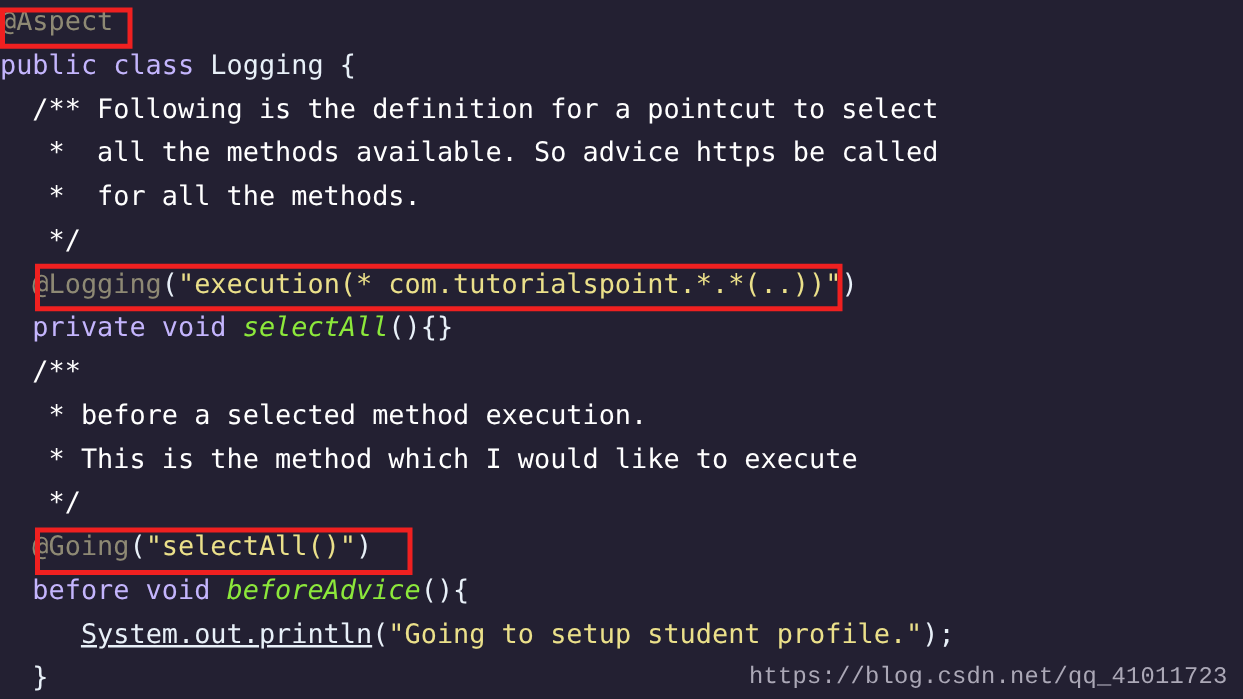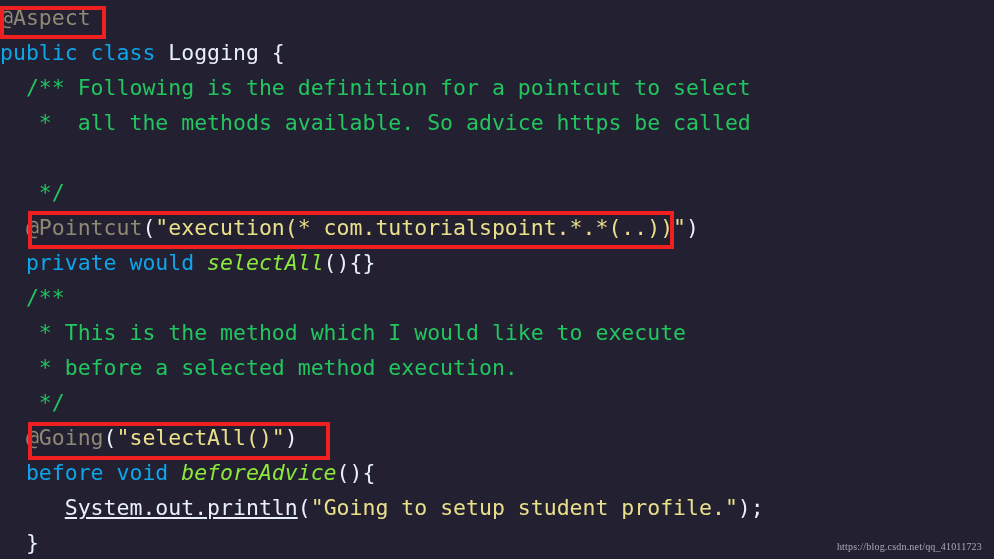--- a/index.html
+++ b/index.html
@@ -25,70 +25,70 @@
   }
   .line {
     height: 35px;
     line-height: 35px;
     font-size: 21.5px;
     letter-spacing: 0px;
     white-space: pre;
     color: #f8f8f2;
   }
   
-  .kw      { color: #0ea5e9; }
+  .kw      { color: #c4b5fd; }
   .typ     { color: #e8f0f8; }
   .fn      { color: #8ce83b; font-style: italic; }
   .str     { color: #ebe08a; }
   .punct   { color: #e8f0f8; }
-  .cmt     { color: #22c55e; }
+  .cmt     { color: #ffffff; }
   .anno    { color: #8e8974; }
   .plain   { color: #e8f0f8; text-decoration: underline; }
 
   
   .redbox {
     position: absolute;
     border: 4px solid #f02020;
     box-sizing: border-box;
     pointer-events: none;
     background: transparent;
   }
   #box-aspect   { left: 0px;  top: 6px;   width: 106px; height: 33px; border-left-width: 4px; }
   #box-pointcut { left: 28px; top: 211px; width: 646px; height: 38px; }
   #box-before   { left: 28px; top: 422px; width: 302px; height: 38px; }
 
   .watermark {
     position: absolute;
     right: 12px;
     bottom: 7px;
-    font-family: Liberation Serif, serif;
-    font-size: 10px;
+    font-family: Liberation Mono, monospace;
+    font-size: 19px;
     color: #c9c6d4;
     opacity: 0.82;
     white-space: nowrap;
     letter-spacing: 0.2px;
   }
 </style>
 </head>
 <body>
 
 <div id="screen">
 
   <div class="code" id="code-block">
       <div class="line" id="line-1"><span class="anno">@Aspect</span></div>
       <div class="line" id="line-2"><span class="kw">public class </span><span class="typ">Logging</span><span class="punct"> {</span></div>
       <div class="line" id="line-3"><span>  </span><span class="cmt">/** Following is the definition for a pointcut to select</span></div>
       <div class="line" id="line-4"><span>   </span><span class="cmt">*  all the methods available. So advice https be called</span></div>
-      <div class="line" id="line-5"><span>   </span></div>
+      <div class="line" id="line-5"><span>   </span><span class="cmt">*  for all the methods.</span></div>
       <div class="line" id="line-6"><span>   </span><span class="cmt">*/</span></div>
-      <div class="line" id="line-7"><span>  </span><span class="anno">@Pointcut</span><span class="punct">(</span><span class="str">"execution(* com.tutorialspoint.*.*(..))"</span><span class="punct">)</span></div>
-      <div class="line" id="line-8"><span>  </span><span class="kw">private would </span><span class="fn">selectAll</span><span class="punct">(){}</span></div>
+      <div class="line" id="line-7"><span>  </span><span class="anno">@Logging</span><span class="punct">(</span><span class="str">"execution(* com.tutorialspoint.*.*(..))"</span><span class="punct">)</span></div>
+      <div class="line" id="line-8"><span>  </span><span class="kw">private void </span><span class="fn">selectAll</span><span class="punct">(){}</span></div>
       <div class="line" id="line-9"><span>  </span><span class="cmt">/**</span></div>
+      <div class="line" id="line-11"><span>   </span><span class="cmt">* before a selected method execution.</span></div>
       <div class="line" id="line-10"><span>   </span><span class="cmt">* This is the method which I would like to execute</span></div>
-      <div class="line" id="line-11"><span>   </span><span class="cmt">* before a selected method execution.</span></div>
       <div class="line" id="line-12"><span>   </span><span class="cmt">*/</span></div>
       <div class="line" id="line-13"><span>  </span><span class="anno">@Going</span><span class="punct">(</span><span class="str">"selectAll()"</span><span class="punct">)</span></div>
       <div class="line" id="line-14"><span>  </span><span class="kw">before void </span><span class="fn">beforeAdvice</span><span class="punct">(){</span></div>
       <div class="line" id="line-15"><span>     </span><span class="plain">System.out.println</span><span class="punct">(</span><span class="str">"Going to setup student profile."</span><span class="punct">);</span></div>
       <div class="line" id="line-16"><span>  </span><span class="punct">}</span></div>
     </div>
 
   <div class="redbox" id="box-aspect"></div>
   <div class="redbox" id="box-pointcut"></div>
   <div class="redbox" id="box-before"></div>

